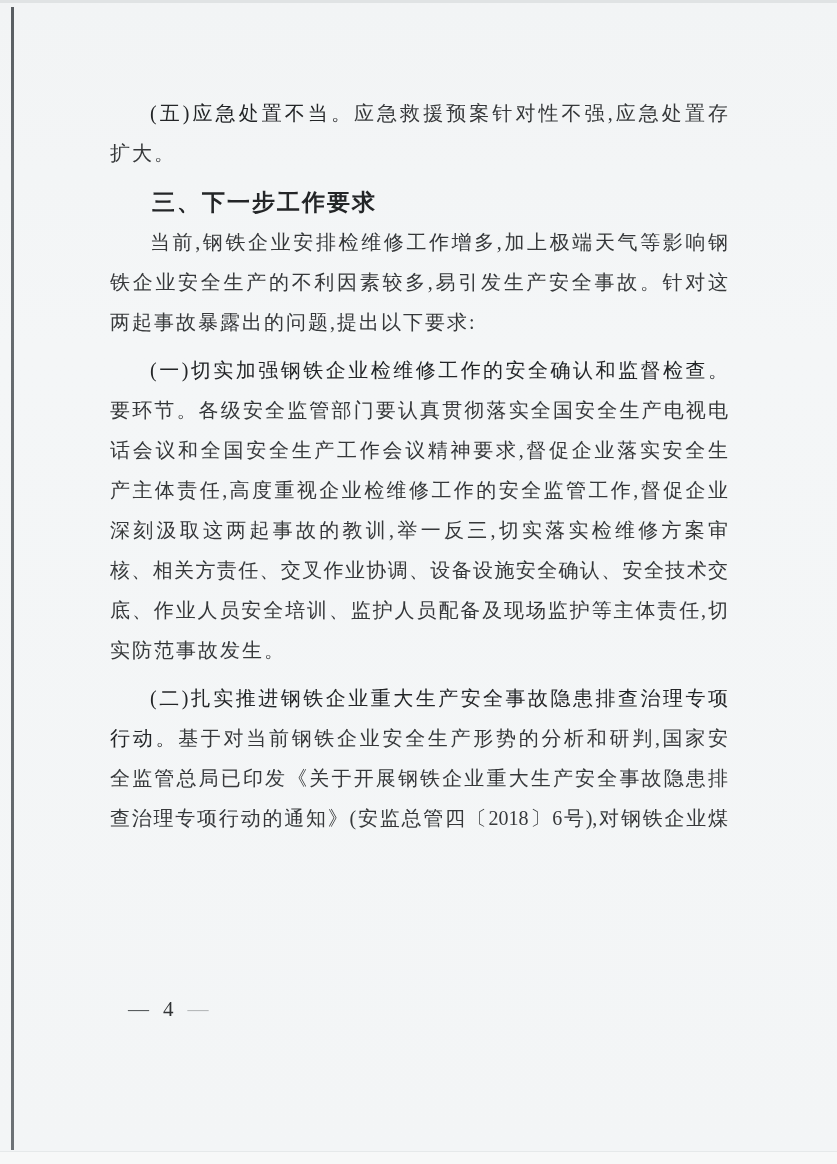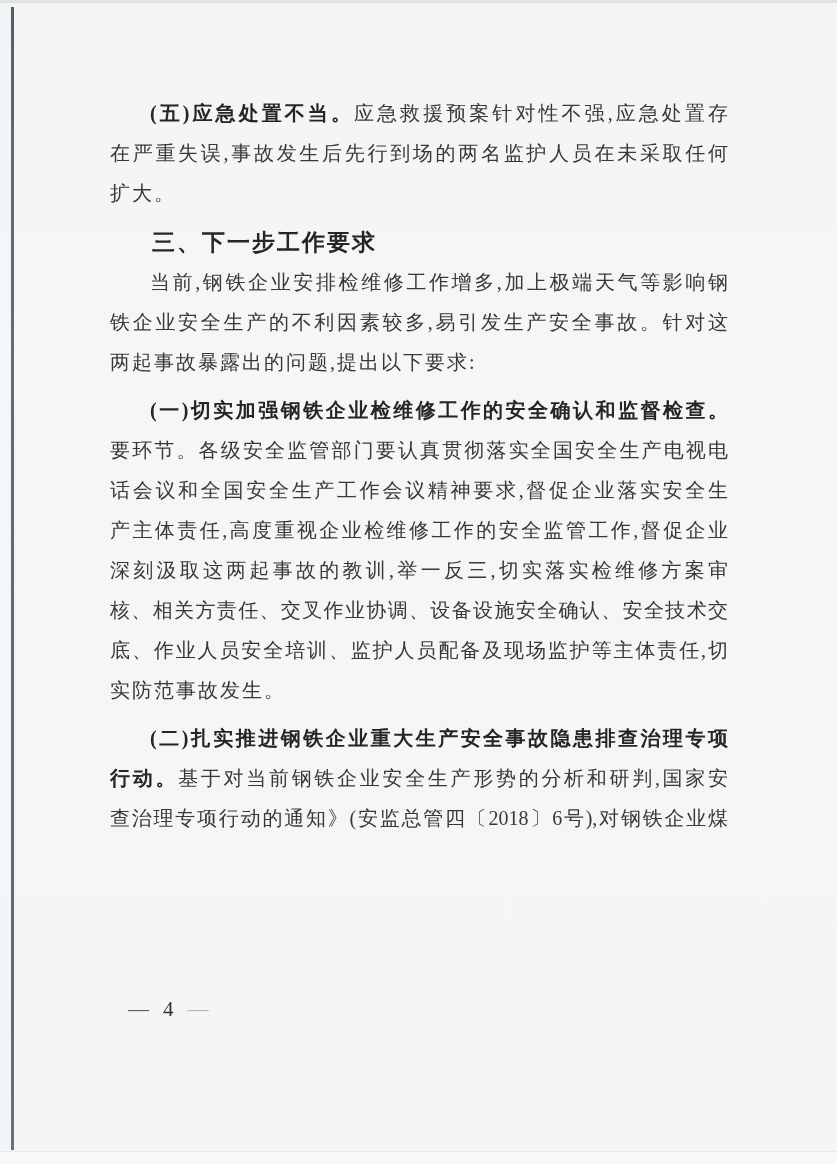--- a/index.html
+++ b/index.html
@@ -55,21 +55,21 @@
     white-space: normal;
     overflow: hidden;
   }
   .line.indent { text-indent: 2em; }
   .line.last {
     text-align: center;
     text-align-last: left;
     letter-spacing: 2px;
   }
   .lead {
-    font-weight: 700;
+    font-weight: 400;
     color: #232527;
   }
   .heading {
     height: 40px;
     line-height: 40px;
     margin-top: 9px;
     text-indent: 42px;
     font-family: "DejaVu Sans", "Liberation Sans", sans-serif;
     font-weight: 700;
     font-size: 23px;
@@ -93,21 +93,20 @@
 </head>
 <body>
 
 <div class="page">
   <div class="top-edge"></div>
   <div class="spine"></div>
 
   <div class="content">
       <div class="para">
         <div class="line indent"><span class="lead">(五)应急处置不当。</span>应急救援预案针对性不强,应急处置存</div>
-        <div class="line">在严重失误,事故发生后先行到场的两名监护人员在未采取任何</div>
         <div class="line last">扩大。</div>
       </div>
       <div class="heading">三、下一步工作要求</div>
       <div class="para">
         <div class="line indent">当前,钢铁企业安排检维修工作增多,加上极端天气等影响钢</div>
         <div class="line">铁企业安全生产的不利因素较多,易引发生产安全事故。针对这</div>
         <div class="line last">两起事故暴露出的问题,提出以下要求:</div>
       </div>
       <div class="para">
         <div class="line indent"><span class="lead">(一)切实加强钢铁企业检维修工作的安全确认和监督检查。</span></div>
@@ -115,20 +114,21 @@
         <div class="line">话会议和全国安全生产工作会议精神要求,督促企业落实安全生</div>
         <div class="line">产主体责任,高度重视企业检维修工作的安全监管工作,督促企业</div>
         <div class="line">深刻汲取这两起事故的教训,举一反三,切实落实检维修方案审</div>
         <div class="line">核、相关方责任、交叉作业协调、设备设施安全确认、安全技术交</div>
         <div class="line">底、作业人员安全培训、监护人员配备及现场监护等主体责任,切</div>
         <div class="line last">实防范事故发生。</div>
       </div>
       <div class="para">
         <div class="line indent"><span class="lead">(二)扎实推进钢铁企业重大生产安全事故隐患排查治理专项</span></div>
         <div class="line"><span class="lead">行动。</span>基于对当前钢铁企业安全生产形势的分析和研判,国家安</div>
+        <div class="line">全监管总局已印发《关于开展钢铁企业重大生产安全事故隐患排</div>
         <div class="line">查治理专项行动的通知》(安监总管四〔2018〕6号),对钢铁企业煤</div>
       </div>
     </div>
 
   <div class="footer">
     <span class="dash-l">—</span>
     <span class="pnum">4</span>
     <span class="dash-r">—</span>
   </div>
 

